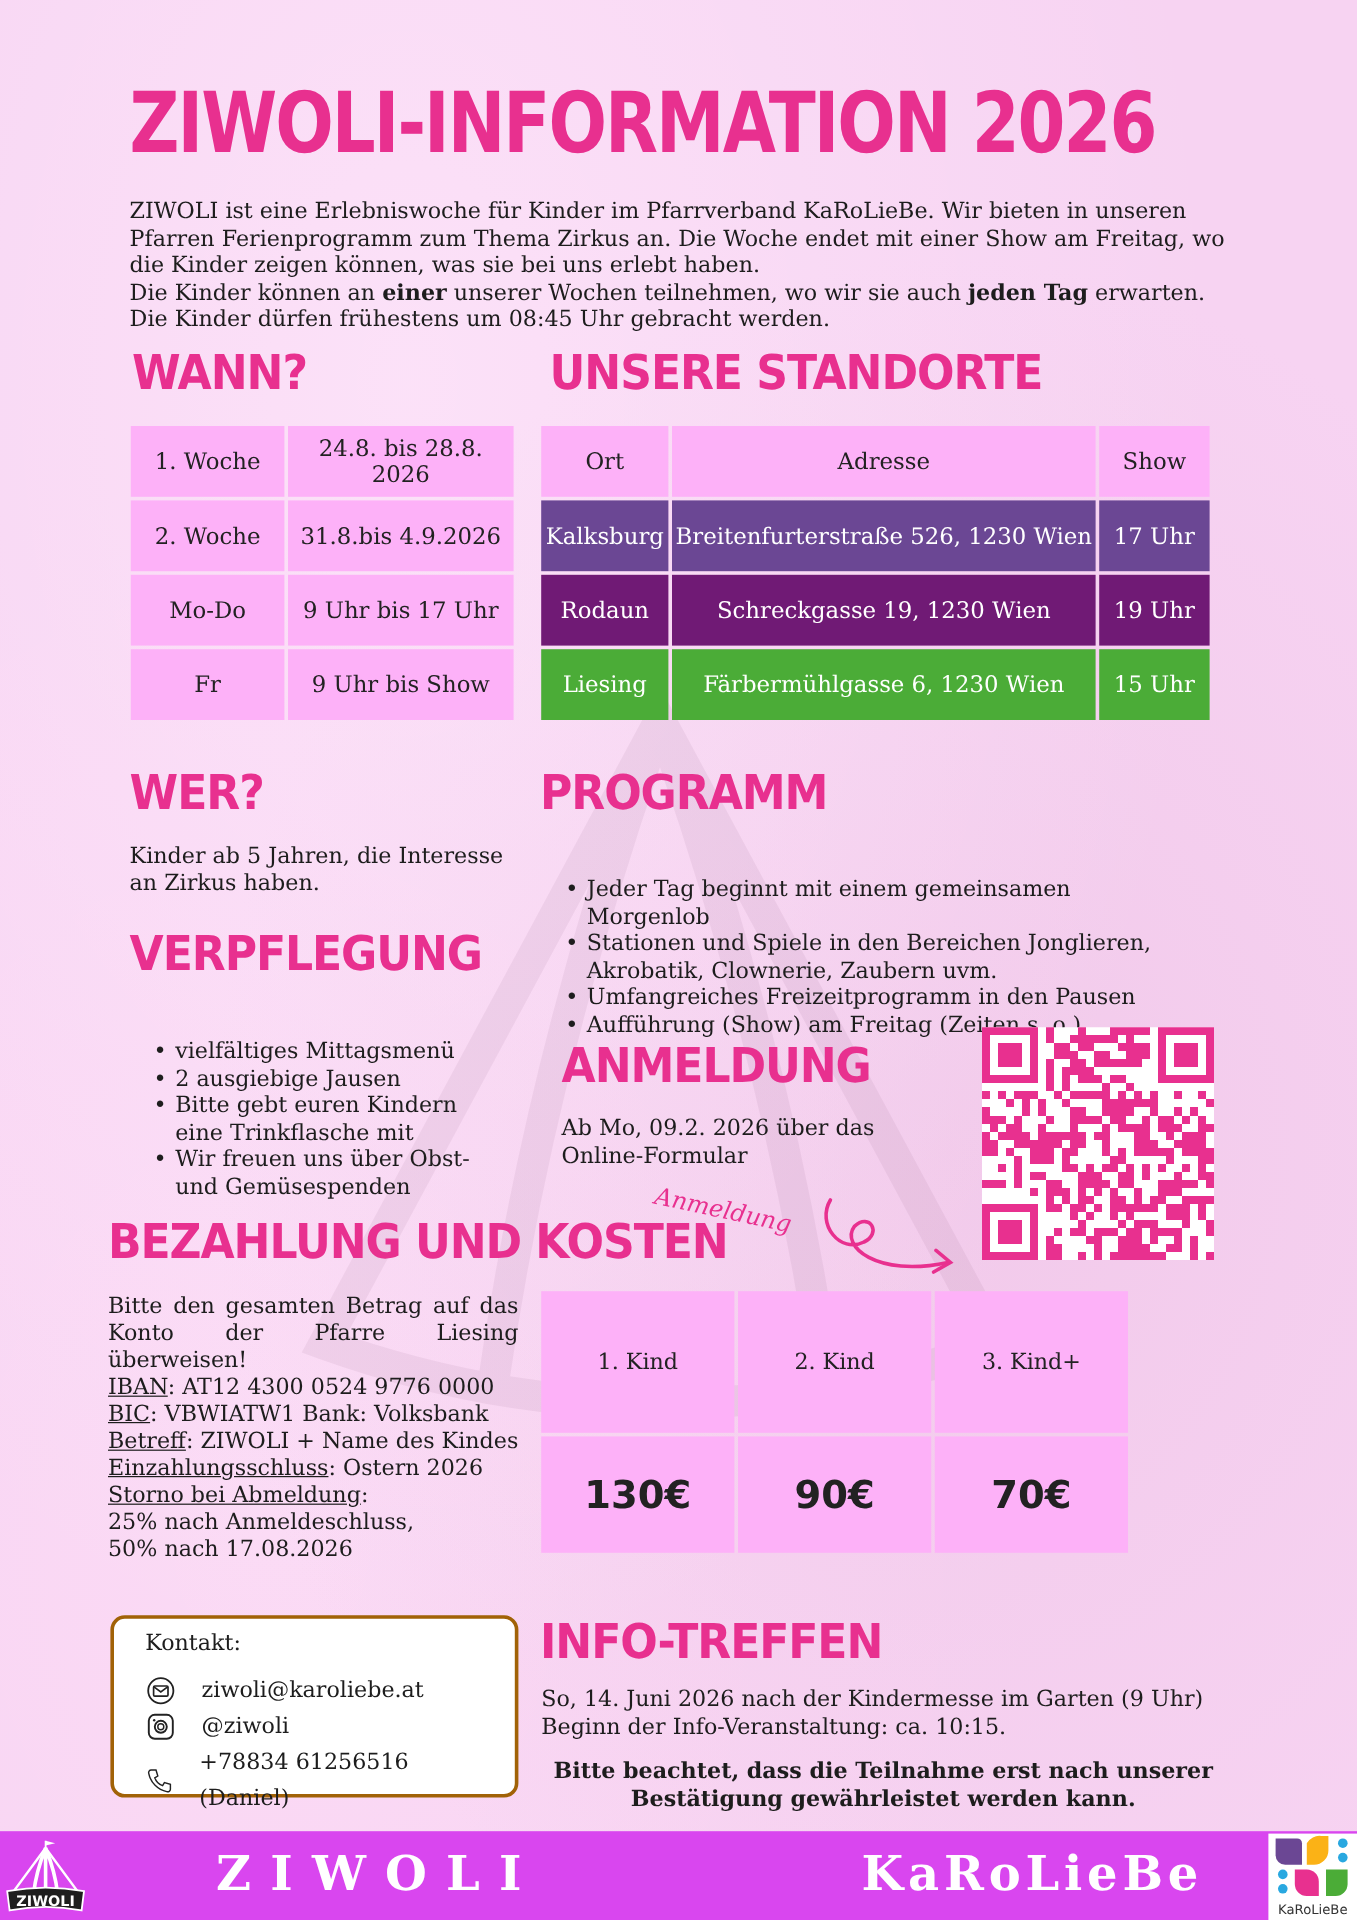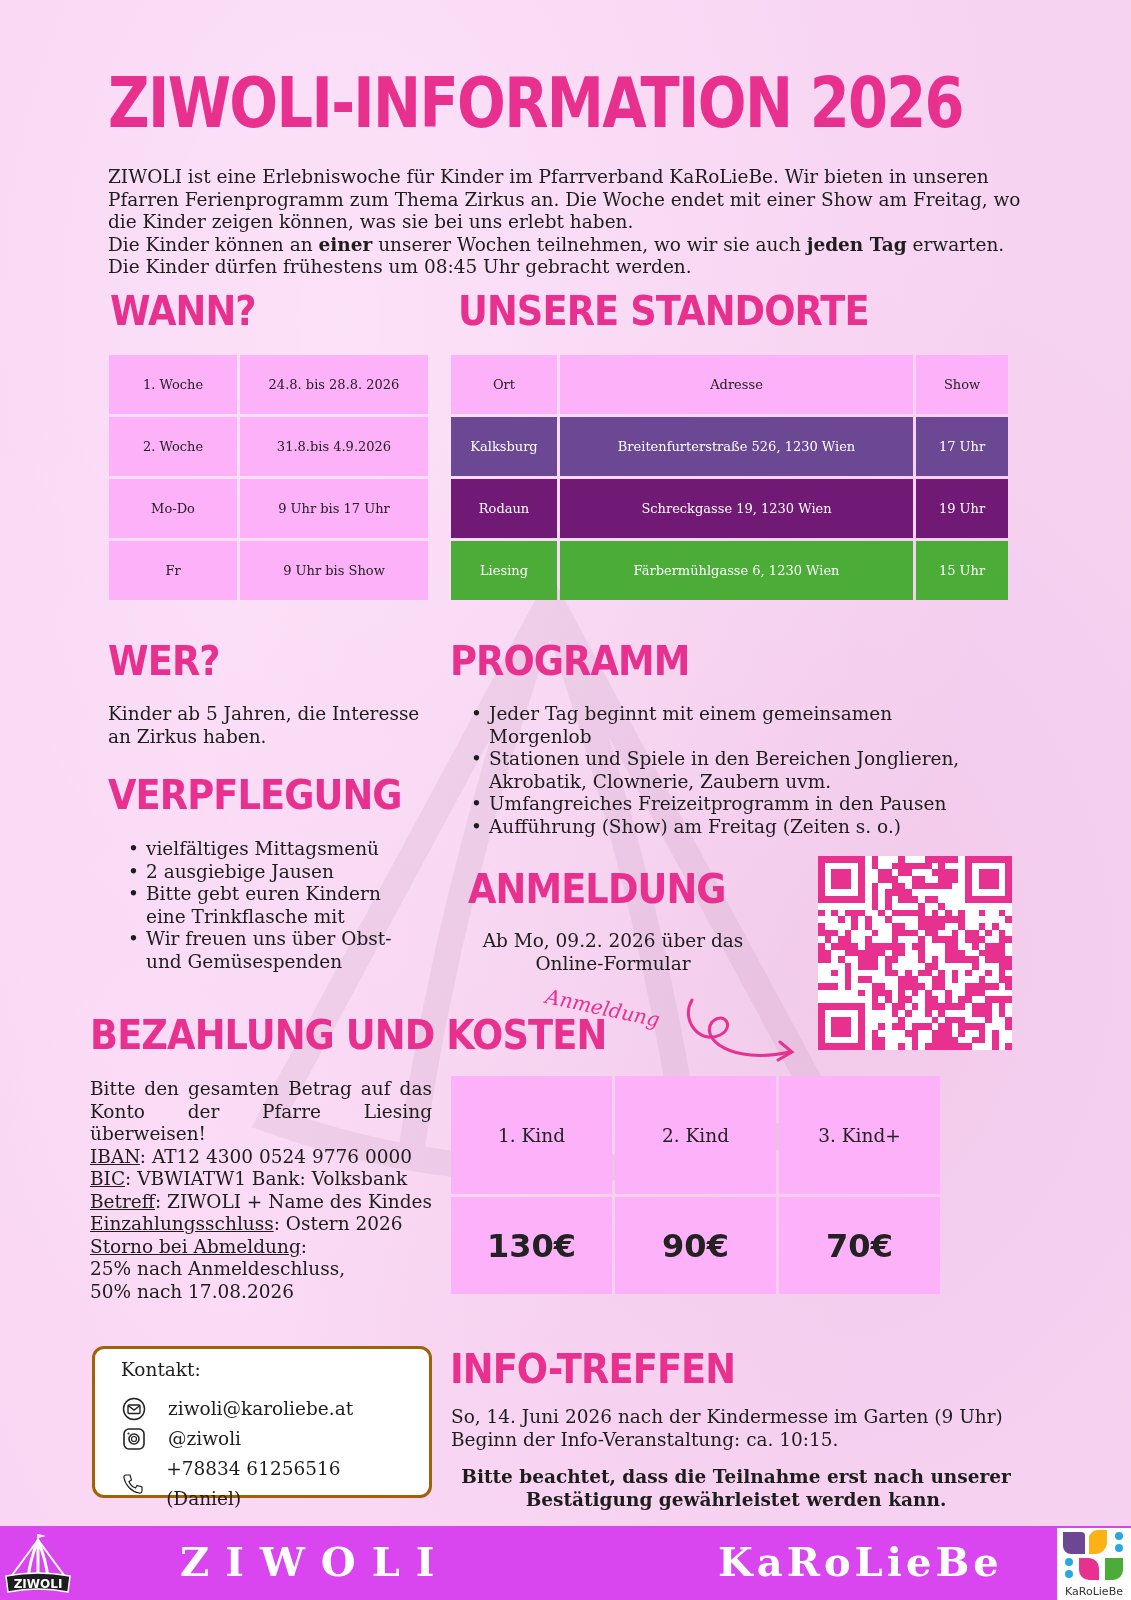--- a/index.html
+++ b/index.html
@@ -27,28 +27,28 @@
   }
   .h1 { font-size: 70px; left: 108px; top: 62px; letter-spacing: -2px; transform: scaleX(0.82); }
   .h2 { font-size: 40px; }
   .body-text { font-size: 18.5px; line-height: 22.5px; }
   .intro { left: 108px; top: 166px; width: 915px; }
   .intro b { font-weight: bold; }
 
   table.grid { border-collapse: separate; border-spacing: 3px; position: absolute; }
   table.grid td {
     text-align: center; vertical-align: middle;
-    font-size: 13px; height: 59px;
+    font-size: 19px; height: 59px;
   }
   .pink { background: #fdb1f8; color: #222; }
   .purple { background: #6b4794; color: #fff; }
   .orange { background: #701a75; color: #fff; }
   .green { background: #4bac37; color: #fff; }
 
-  ul.bullets { list-style: none; }
+  ul.bullets { list-style: none; margin-top: 28px; }
   ul.bullets li { position: relative; padding-left: 24px; }
   ul.bullets li::before { content: "•"; position: absolute; left: 6px; top: 0; }
 
   .qr { left: 818px; top: 856px; width: 194px; height: 194px; }
   .qr svg { width: 100%; height: 100%; display: block; }
 
   .price-table td.label { height: 118px; font-size: 18.5px; width: 161px; }
   .price-table td.price { height: 97px; font-size: 32px; font-family: "DejaVu Sans", sans-serif; font-weight: bold; }
 
   .contact {
@@ -167,21 +167,21 @@
 
 <div class="abs headline h2" style="left:450px; top:638px;">PROGRAMM</div>
 <ul class="abs body-text bullets" style="left:465px; top:703px; width:520px;">
   <li>Jeder Tag beginnt mit einem gemeinsamen Morgenlob</li>
   <li>Stationen und Spiele in den Bereichen Jonglieren, Akrobatik, Clownerie, Zaubern uvm.</li>
   <li>Umfangreiches Freizeitprogramm in den Pausen</li>
   <li>Aufführung (Show) am Freitag (Zeiten s. o.)</li>
 </ul>
 
 <div class="abs headline h2" style="left:468px; top:866px;">ANMELDUNG</div>
-<div class="abs body-text" style="left:468px; top:930px; width:290px;text-align:center;">Ab Mo, 09.2. 2026 über das Online-Formular</div>
+<div class="abs body-text" style="left:468px; top:930px; width:290px;">Ab Mo, 09.2. 2026 über das Online-Formular</div>
 <div class="abs anm-script">Anmeldung</div>
 <svg class="abs arrow" viewBox="0 0 140 90">
   <path d="M12 10 C 0 30, 20 55, 40 45 C 55 38, 45 20, 32 32 C 20 48, 50 75, 110 62" fill="none" stroke="#e8308f" stroke-width="3" stroke-linecap="round"></path>
   <path d="M100 52 L112 62 L98 70" fill="none" stroke="#e8308f" stroke-width="3" stroke-linecap="round"></path>
 </svg>
 <div class="abs qr">
   <svg id="qr-svg" viewBox="0 0 29 29" shape-rendering="crispEdges">
       <rect width="29" height="29" fill="#fff"></rect>
       <rect x="8" y="0" width="1" height="1" fill="#e8308f"></rect>
       <rect x="12" y="0" width="1" height="1" fill="#e8308f"></rect>

